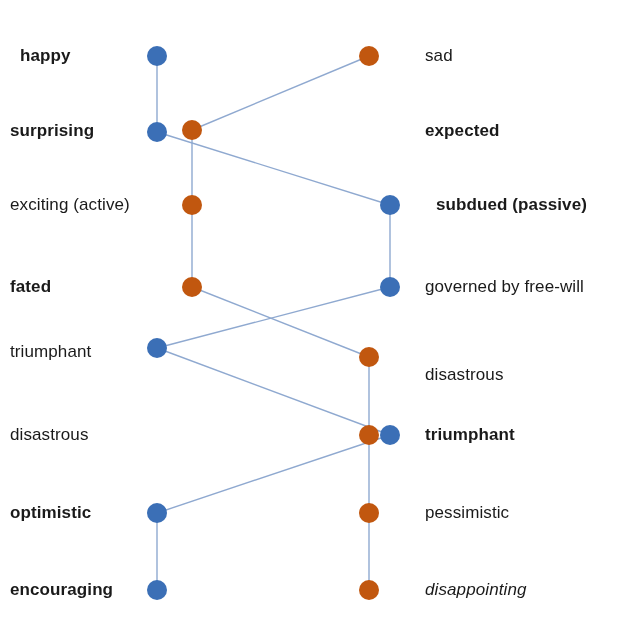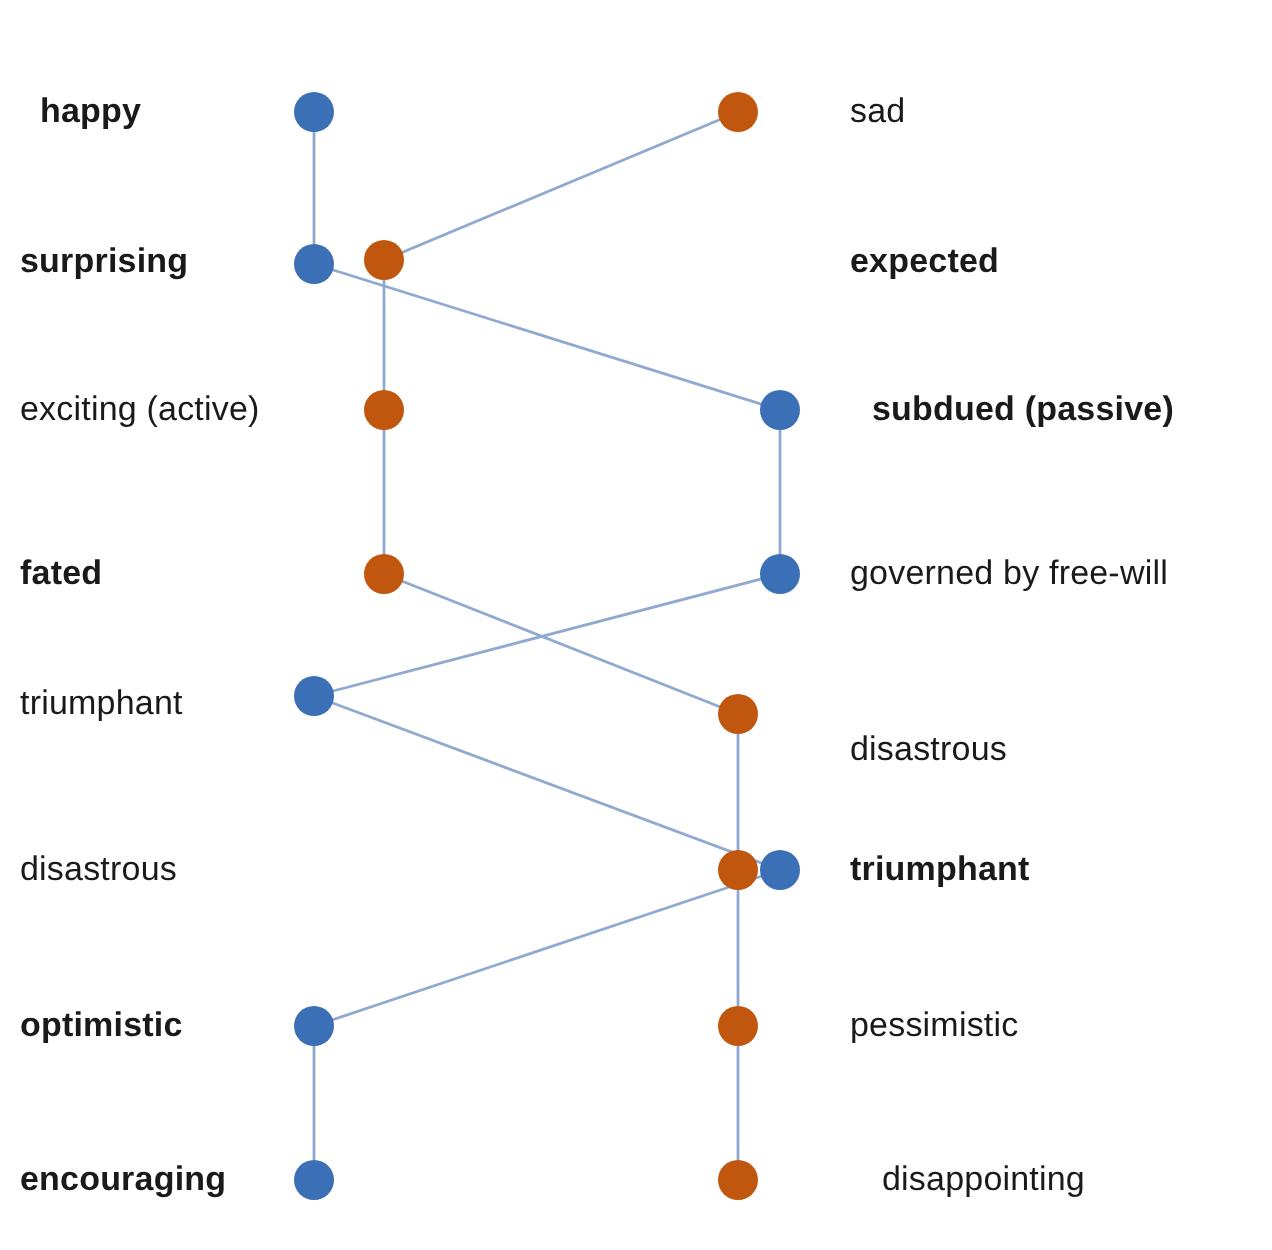--- a/index.html
+++ b/index.html
@@ -86,21 +86,21 @@
       <div class="label right bold" style="left: 425px; top: 195px; margin-left: 11px;">subdued (passive)</div>
       <div class="label left bold" style="left: 10px; top: 277px;">fated</div>
       <div class="label right" style="left: 425px; top: 277px;">governed by free-will</div>
       <div class="label left" style="left: 10px; top: 342px;">triumphant</div>
       <div class="label right" style="left: 425px; top: 342px; margin-top: 23px;">disastrous</div>
       <div class="label left" style="left: 10px; top: 425px;">disastrous</div>
       <div class="label right bold" style="left: 425px; top: 425px;">triumphant</div>
       <div class="label left bold" style="left: 10px; top: 503px;">optimistic</div>
       <div class="label right" style="left: 425px; top: 503px;">pessimistic</div>
       <div class="label left bold" style="left: 10px; top: 580px; text-align: right;">encouraging</div>
-      <div class="label right" style="left: 441px; top: 580px;">disappointing</div>
+      <div class="label right" style="left: 425px; top: 580px; font-style: italic;">disappointing</div>
     </div>
   <div id="node-layer">
       <div class="node blue" title="happy" style="left: 147px; top: 46px; width: 20px; height: 20px; background: rgb(59, 111, 182);"></div>
       <div class="node blue" title="surprising" style="left: 147px; top: 122px; width: 20px; height: 20px; background: rgb(59, 111, 182);"></div>
       <div class="node blue" title="subdued (passive)" style="left: 380px; top: 195px; width: 20px; height: 20px; background: rgb(59, 111, 182);"></div>
       <div class="node blue" title="governed by free-will" style="left: 380px; top: 277px; width: 20px; height: 20px; background: rgb(59, 111, 182);"></div>
       <div class="node blue" title="triumphant" style="left: 147px; top: 338px; width: 20px; height: 20px; background: rgb(59, 111, 182);"></div>
       <div class="node blue" title="beginning" style="left: 380px; top: 425px; width: 20px; height: 20px; background: rgb(59, 111, 182);"></div>
       <div class="node blue" title="optimistic" style="left: 147px; top: 503px; width: 20px; height: 20px; background: rgb(59, 111, 182);"></div>
       <div class="node blue" title="encouraging" style="left: 147px; top: 580px; width: 20px; height: 20px; background: rgb(59, 111, 182);"></div>

